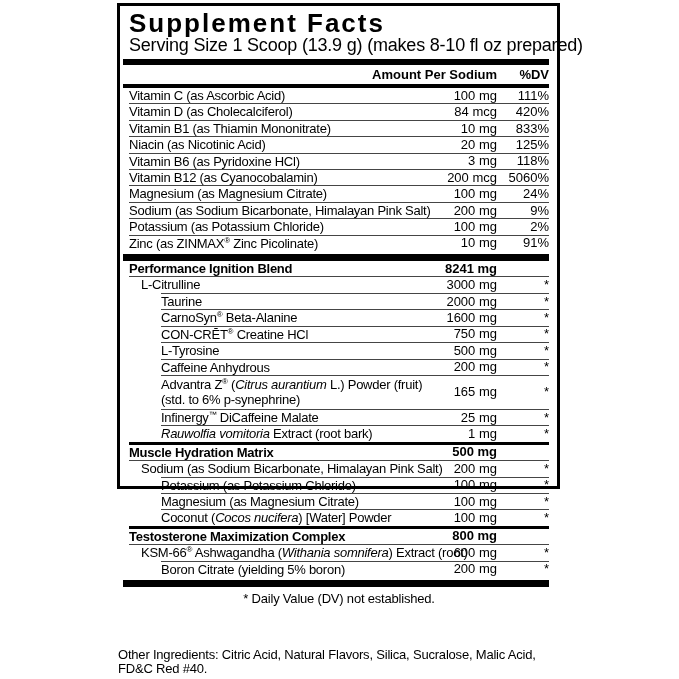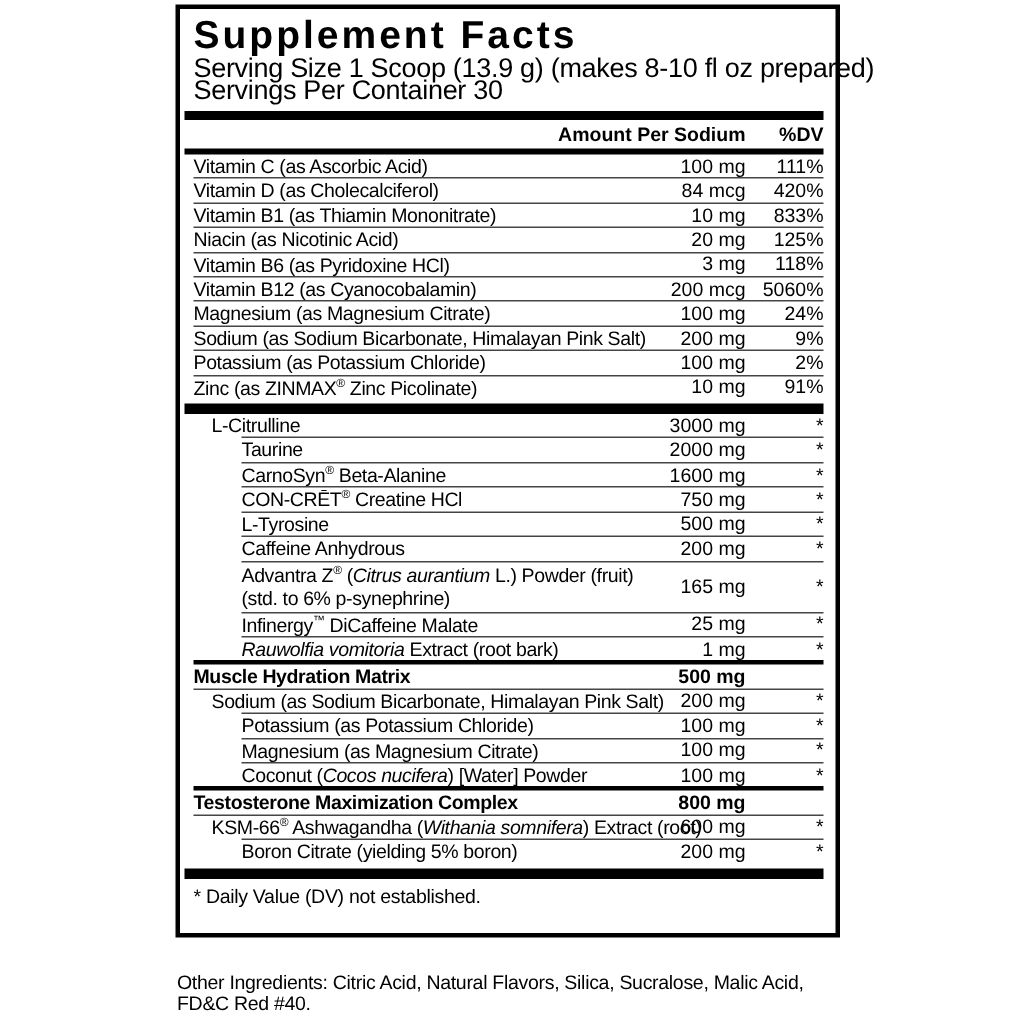--- a/index.html
+++ b/index.html
@@ -1,19 +1,19 @@
 <!DOCTYPE html>
 <html><head>
 <meta charset="utf-8">
 <style>
   html,body{margin:0;padding:0;background:#fff;}
   body{width:679px;height:679px;position:relative;overflow:hidden;
        font-family:"Liberation Sans",sans-serif;color:#000;
        -webkit-font-smoothing:antialiased;}
-  .panel{position:absolute;left:117px;top:3px;width:443px;height:622px;
+  .panel{position:absolute;left:117px;top:3px;width:443px;height:486px;
          border:3px solid #000;box-sizing:border-box;padding:2px 8px 0 9px;}
   .title{font-size:26px;font-weight:bold;letter-spacing:2px;line-height:29px;
          margin-top:1px;white-space:nowrap;}
   .serv{font-size:18px;line-height:15px;letter-spacing:-0.2px;white-space:nowrap;}
   .bar6{height:6px;background:#000;margin:6px 0 0 -6px;}
   .bar4{height:4px;background:#000;margin:0 0 0 -6px;}
   .bar7{height:7px;background:#000;margin:3px 0 0 -6px;}
   .colhead{position:relative;height:16px;padding:2px 0 1px;font-size:13px;font-weight:bold;}
   .amt-head{position:absolute;right:52px;top:2px;white-space:nowrap;}
   .dv-head{position:absolute;right:0;top:2px;white-space:nowrap;}
@@ -26,32 +26,31 @@
            white-space:nowrap;letter-spacing:0;}
   .vits .row + .row{border-top:1px solid #454545;}
   .section{margin:0;}
   .section.bt{border-top:3px solid #000;}
   .shead{font-weight:bold;border-bottom:1px solid #454545;}
   .sub{margin-left:12px;}
   .sub + .sub{border-top:1px solid #454545;margin-left:32px;}
   .sub.twoline .nm{white-space:normal;line-height:15px;padding:1px 0 2px;}
   sup{font-size:8px;vertical-align:super;line-height:0;}
   i{font-style:italic;}
-  .footnote{font-size:13px;letter-spacing:-0.2px;padding:4px 0 0 0;line-height:15px;}
+  .footnote{font-size:13px;letter-spacing:-0.2px;padding:4px 0 0 0;line-height:15px;text-align:center;}
   .below{position:absolute;left:118px;top:648px;width:460px;font-size:13px;
          line-height:14px;letter-spacing:-0.2px;}
   .below .para2{margin-top:18px;}
 </style>
 </head>
 <body>
 
 <div class="panel">
   <div class="title">Supplement Facts</div>
   <div class="serv">Serving Size 1 Scoop (13.9 g) (makes 8-10 fl oz prepared)</div>
-  <div class="serv">Servings Per Container 30</div>
 
   <div class="bar6"></div>
   <div class="colhead">
     <span class="amt-head">Amount Per Sodium</span>
     <span class="dv-head">%DV</span>
   </div>
   <div class="bar4"></div>
 
   <div class="vits" id="vits">
       <div class="row ">
@@ -103,20 +102,25 @@
         <div class="nm">Zinc (as ZINMAX<sup>®</sup> Zinc Picolinate)</div>
         <div class="amt">10 mg</div>
         <div class="dv">91%</div>
       </div>
     </div>
 
   <div class="bar7"></div>
 
   <div id="sections">
       <div class="section">
+        <div class="row shead">
+          <div class="nm">Performance Ignition Blend</div>
+          <div class="amt">8241 mg</div>
+          <div class="dv"></div>
+        </div>
         <div class="row sub">
           <div class="nm">L-Citrulline</div>
           <div class="amt">3000 mg</div>
           <div class="dv">*</div>
         </div>
         <div class="row sub">
           <div class="nm">Taurine</div>
           <div class="amt">2000 mg</div>
           <div class="dv">*</div>
         </div>

